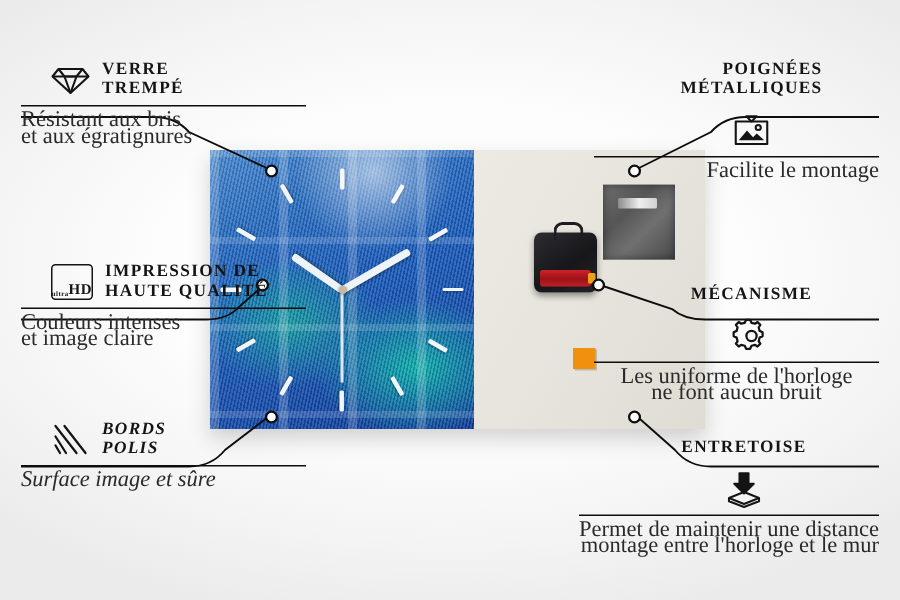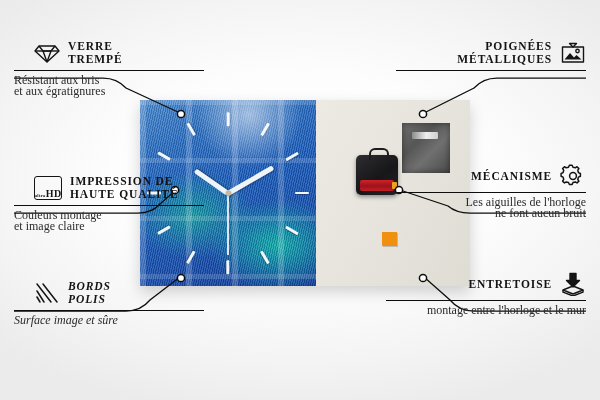--- a/index.html
+++ b/index.html
@@ -79,30 +79,30 @@
     background:#e8a21c;border-radius:1px;
   }
   #foam-spacer{
     position:absolute;left:66px;top:132px;width:15px;height:14px;
     background:#f0900f;box-shadow:1px 1px 0 rgba(0,0,0,.18);
   }
   
   .callout{position:absolute;width:190px;}
   .callout.right{text-align:right;}
   .head{display:flex;align-items:center;gap:8px;margin-left:20px;}
-  .callout.right .head{justify-content:flex-end;}
+  .callout.right .head{justify-content:flex-end;flex-direction:column;}
   .title{
     font-family:"Liberation Serif", serif;
     font-weight:bold;font-size:11.5px;letter-spacing:.9px;
     color:#141414;line-height:13px;text-transform:uppercase;
   }
   .rule{height:1.4px;background:#0d0d0d;margin:4px 0 4px;}
   .desc{
     font-family:"Liberation Serif", serif;
-    font-size:12px;line-height:11px;color:#2a2a2a;
+    font-size:15px;line-height:11px;color:#2a2a2a;
   }
   .ico{width:26px;height:24px;flex:0 0 26px;display:block;}
   .hdbadge{
     flex:0 0 26px;width:24px;height:22px;border:1.4px solid #141414;border-radius:3px;
     display:flex;flex-direction:row;align-items:flex-end;justify-content:center;line-height:1;
   }
   .hdbadge .u{font-size:4.6px;font-weight:bold;letter-spacing:.3px;color:#141414;}
   .hdbadge .h{font-size:10px;font-weight:bold;letter-spacing:.4px;color:#141414;margin-top:.5px;}
   #lines{position:absolute;left:0;top:0;width:600px;height:400px;pointer-events:none;}
 </style>
@@ -188,21 +188,21 @@
         <span class="u">ultra</span>
         <span class="h">HD</span>
       </div>
       <div>
         <div class="title">IMPRESSION DE</div>
         <div class="title">HAUTE QUALITÉ</div>
       </div>
     </div>
     <div class="rule"></div>
     <div class="desc">
-      <div>Couleurs montage</div>
+      <div>Couleurs intenses</div>
       <div>et image claire</div>
     </div>
   </div>
 
   <div class="callout" style="left:14px;top:280px;font-style:italic;">
     <div class="head">
       <svg class="ico" viewBox="0 0 26 24">
         <g fill="none" stroke="#141414" stroke-width="1.5" stroke-linecap="round">
           <path d="M3,3 L17,21"></path>
             <path d="M9,3 L23,21"></path>
@@ -231,54 +231,56 @@
         <g fill="none" stroke="#141414" stroke-width="1.4" stroke-linejoin="round">
           <rect x="2.5" y="6" width="21" height="15"></rect>
           <path d="M13,6 L9.5,2.5 L16.5,2.5 Z"></path>
           <path d="M4.5,18.5 L10,12 L14,16.5 L16.5,14 L21.5,18.5 Z" fill="#141414" stroke="none"></path>
           <circle cx="17.5" cy="10" r="1.7"></circle>
         </g>
       </svg>
     </div>
     <div class="rule"></div>
     <div class="desc">
-    </div>
-  </div>
-
-  <div class="callout right" style="left:396px;top:164px;">
+      <div>Facilite le montage</div>
+    </div>
+  </div>
+
+  <div class="callout right" style="left:396px;top:190px;text-align:center;">
     <div class="head">
       <div>
         <div class="title">MÉCANISME</div>
       </div>
       <svg class="ico" viewBox="0 0 26 24">
         <g fill="none" stroke="#141414" stroke-width="1.5" stroke-linejoin="round">
           <path d="M13,3.2 l2.4,.6 1.6,-1.1 1.9,1.9 -1.1,1.6 .6,2.4 2,.9 0,2.7 -2,.9 -.6,2.4 1.1,1.6 -1.9,1.9 -1.6,-1.1 -2.4,.6 -.9,2 -2.7,0 -.9,-2 -2.4,-.6 -1.6,1.1 -1.9,-1.9 1.1,-1.6 -.6,-2.4 -2,-.9 0,-2.7 2,-.9 .6,-2.4 -1.1,-1.6 1.9,-1.9 1.6,1.1 2.4,-.6 .9,-2 2.7,0 Z"></path>
           <circle cx="13" cy="12" r="3.4"></circle>
         </g>
       </svg>
     </div>
     <div class="rule"></div>
     <div class="desc">
-      <div>Les aiguilles de l'horloge</div>
+      <div>Les uniforme de l'horloge</div>
       <div>ne font aucun bruit</div>
     </div>
   </div>
 
-  <div class="callout right" style="left:386px;top:272px;width:200px;">
+  <div class="callout right" style="left:386px;top:292px;width:200px;">
     <div class="head">
       <div>
         <div class="title">ENTRETOISE</div>
       </div>
       <svg class="ico" viewBox="0 0 26 24">
         <g fill="none" stroke="#141414" stroke-width="1.4" stroke-linejoin="round">
           <path d="M10,1.5 h6 v7 h3.5 L13,15 L6.5,8.5 H10 Z" fill="#141414"></path>
           <path d="M13,14 L23,18 L13,22 L3,18 Z"></path>
           <path d="M3,18 v2.2 L13,24 L23,20.2 V18"></path>
         </g>
       </svg>
     </div>
     <div class="rule"></div>
     <div class="desc">
+      <div>Permet de maintenir une distance</div>
       <div>montage entre l'horloge et le mur</div>
     </div>
   </div>
 
 </div>
 
 </body></html>

